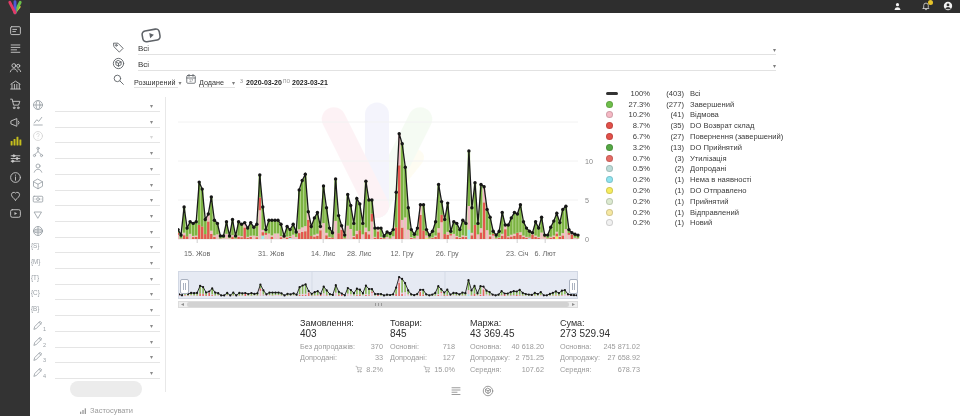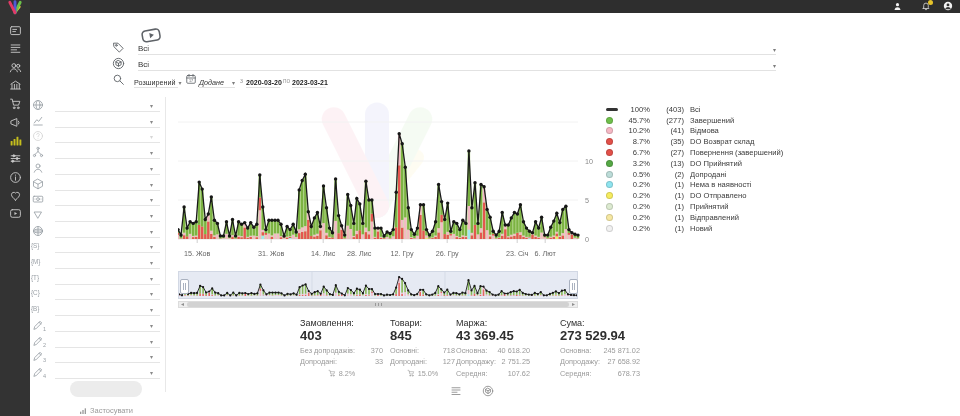--- a/index.html
+++ b/index.html
@@ -27,44 +27,44 @@
   .frow .fcaret{position:absolute;right:9px;top:4px;font-size:6px;color:#8a8a8a;}
   .frow.dim .fcaret{color:#d6d6d6;}
   #applybtn{position:absolute;left:70px;top:381px;width:72px;height:16px;background:#ececec;border-radius:9px;display:flex;align-items:center;justify-content:center;gap:3px;cursor:pointer;}
   #applybtn span{font-size:7.5px;color:#9a9a9a;line-height:1;margin-top:44px;}
   
   #watermark{position:absolute;left:287px;top:100px;opacity:0.06;}
   #chart-main{position:absolute;left:178px;top:95px;width:404px;height:152px;}
   .xlab{position:absolute;top:249px;font-size:7.2px;color:#666;transform:translateX(-50%);white-space:nowrap;}
   .ylab{position:absolute;font-size:7.2px;color:#888;}
   
-  #legend{position:absolute;left:606px;top:104px;}
+  #legend{position:absolute;left:606px;top:88px;}
   .lrow{display:flex;align-items:center;height:10.8px;cursor:pointer;}
   .lmark{width:14px;display:flex;align-items:center;justify-content:flex-start;}
   .lm{width:7px;height:7px;border-radius:50%;border:1px solid rgba(0,0,0,0.14);box-sizing:border-box;}
   .lm.line{width:12px;height:2.5px;border-radius:2px;border:none;}
   .lpct{width:30px;text-align:right;font-size:7.6px;color:#3a3a3a;}
   .lcount{width:34px;text-align:right;font-size:7.6px;color:#3a3a3a;}
   .llabel{margin-left:6px;font-size:7.6px;color:#3a3a3a;white-space:nowrap;}
   
   #navigator{position:absolute;left:178px;top:271px;width:400px;height:28px;background:#e6eaf3;border:1px solid #d2d8e4;box-sizing:border-box;}
   .nhandle{position:absolute;top:7px;width:7px;height:13px;background:#fff;border:1px solid #a9b1bf;border-radius:2px;display:flex;align-items:center;justify-content:center;gap:1px;z-index:3;cursor:ew-resize;}
   .nhandle i{width:1px;height:7px;background:#a9b1bf;display:block;}
   #scrollbar{position:absolute;left:178px;top:301px;width:400px;height:7px;background:#ededed;border:1px solid #dcdcdc;box-sizing:border-box;}
   #sb-thumb{position:absolute;left:8px;right:8px;top:0;bottom:0;background:#d2d2d2;border-radius:2px;display:flex;align-items:center;justify-content:center;gap:2px;cursor:grab;}
   #sb-thumb i{width:1px;height:3px;background:#9a9a9a;display:block;}
   .sb-arrow{position:absolute;top:-1px;font-size:6px;color:#909090;line-height:7px;cursor:pointer;}
   
   #stats{position:absolute;left:300px;top:318px;width:345px;height:60px;}
   .scol{position:absolute;top:0;}
   .strow{display:flex;justify-content:space-between;align-items:baseline;flex-direction:column;}
   .stitle{font-size:9px;color:#2f2f2f;white-space:nowrap;}
-  .stval{font-size:13px;font-weight:700;color:#2f2f2f;white-space:nowrap;}
+  .stval{font-size:10px;font-weight:400;color:#2f2f2f;white-space:nowrap;}
   .ssrow{display:flex;justify-content:space-between;font-size:7.3px;color:#9a9a9a;margin-top:2.5px;white-space:nowrap;}
-  .ssrow.icon{justify-content:center;gap:3px;align-items:center;}
+  .ssrow.icon{justify-content:flex-end;gap:3px;align-items:center;}
   
   #panel-divider{position:absolute;left:165px;top:97px;width:1px;height:295px;background:#e8e8e8;}
   .bell-badge{position:absolute;width:5px;height:5px;border-radius:50%;background:#e5c32a;}
 </style>
 </head>
 <body>
 
 <div id="root">
   <div id="topstrip"></div>
   <div id="darkcol"></div>
@@ -245,21 +245,21 @@
       <span class="fval sm">Розширений</span>
       <span class="caret">▾</span>
     </div>
     <span class="abs" style="left:185px;top:73px;">
         <svg width="12" height="12" viewBox="0 0 24 24" fill="none" stroke="#5f6368" stroke-width="1.7" stroke-linecap="round" stroke-linejoin="round" style="display:block">
           <rect x="3.5" y="5" width="17" height="15.5" rx="2"></rect>
           <path d="M8 2.8v4M16 2.8v4M3.5 10h17"></path>
           <text x="12" y="18" font-size="7.5" text-anchor="middle" fill="#5f6368" stroke="none">17</text>
         </svg>
       </span>
-    <div class="abs ufield" style="left:199px;top:73px;width:36px;height:13px;font-style:italic;">
+    <div class="abs ufield" style="left:199px;top:73px;width:36px;height:13px;">
       <span class="fval sm">Додане</span>
       <span class="caret">▾</span>
     </div>
     <span class="abs tinylabel" style="left:240px;top:78px;">з</span>
     <div class="abs ufield" style="left:246px;top:73px;width:34px;height:13px;">
       <span class="fval date">2020-03-20</span>
     </div>
     <span class="abs tinylabel" style="left:283px;top:78px;">по</span>
     <div class="abs ufield" style="left:292px;top:73px;width:34px;height:13px;">
       <span class="fval date">2023-03-21</span>
@@ -975,21 +975,21 @@
             <span class="lm line" style="background: rgb(51, 51, 51);"></span>
           </span>
           <span class="lpct">100%</span>
           <span class="lcount">(403)</span>
           <span class="llabel">Всі</span>
         </div>
         <div class="lrow">
           <span class="lmark">
             <span class="lm" style="background: rgb(111, 191, 75);"></span>
           </span>
-          <span class="lpct">45.7%</span>
+          <span class="lpct">27.3%</span>
           <span class="lcount">(277)</span>
           <span class="llabel">Завершений</span>
         </div>
         <div class="lrow">
           <span class="lmark">
             <span class="lm" style="background: rgb(245, 184, 196);"></span>
           </span>
           <span class="lpct">10.2%</span>
           <span class="lcount">(41)</span>
           <span class="llabel">Відмова</span>
@@ -1010,20 +1010,28 @@
           <span class="lcount">(27)</span>
           <span class="llabel">Повернення (завершений)</span>
         </div>
         <div class="lrow">
           <span class="lmark">
             <span class="lm" style="background: rgb(85, 168, 69);"></span>
           </span>
           <span class="lpct">3.2%</span>
           <span class="lcount">(13)</span>
           <span class="llabel">DO Прийнятий</span>
+        </div>
+        <div class="lrow">
+          <span class="lmark">
+            <span class="lm" style="background: rgb(230, 108, 101);"></span>
+          </span>
+          <span class="lpct">0.7%</span>
+          <span class="lcount">(3)</span>
+          <span class="llabel">Утилізація</span>
         </div>
         <div class="lrow">
           <span class="lmark">
             <span class="lm" style="background: rgb(188, 220, 216);"></span>
           </span>
           <span class="lpct">0.5%</span>
           <span class="lcount">(2)</span>
           <span class="llabel">Допродані</span>
         </div>
         <div class="lrow">
@@ -1616,21 +1624,21 @@
             <span>
               <svg width="8" height="8" viewBox="0 0 24 24" fill="none" stroke="#9a9a9a" stroke-width="1.7" stroke-linecap="round" stroke-linejoin="round" style="display:block">
                 <circle cx="9.5" cy="20" r="1.6"></circle>
                 <circle cx="17" cy="20" r="1.6"></circle>
                 <path d="M3 4h3l2.4 11h9.2L20 8H7"></path>
               </svg>
             </span>
             <span>15.0%</span>
           </div>
         </div>
-        <div class="scol" style="left: 156px; width: 74px;">
+        <div class="scol" style="left: 170px; width: 74px;">
           <div class="strow">
             <span class="stitle">Маржа:</span>
             <span class="stval">43 369.45</span>
           </div>
           <div class="ssrow">
             <span>Основна:</span>
             <span>40 618.20</span>
           </div>
           <div class="ssrow">
             <span>Допродажу:</span>

